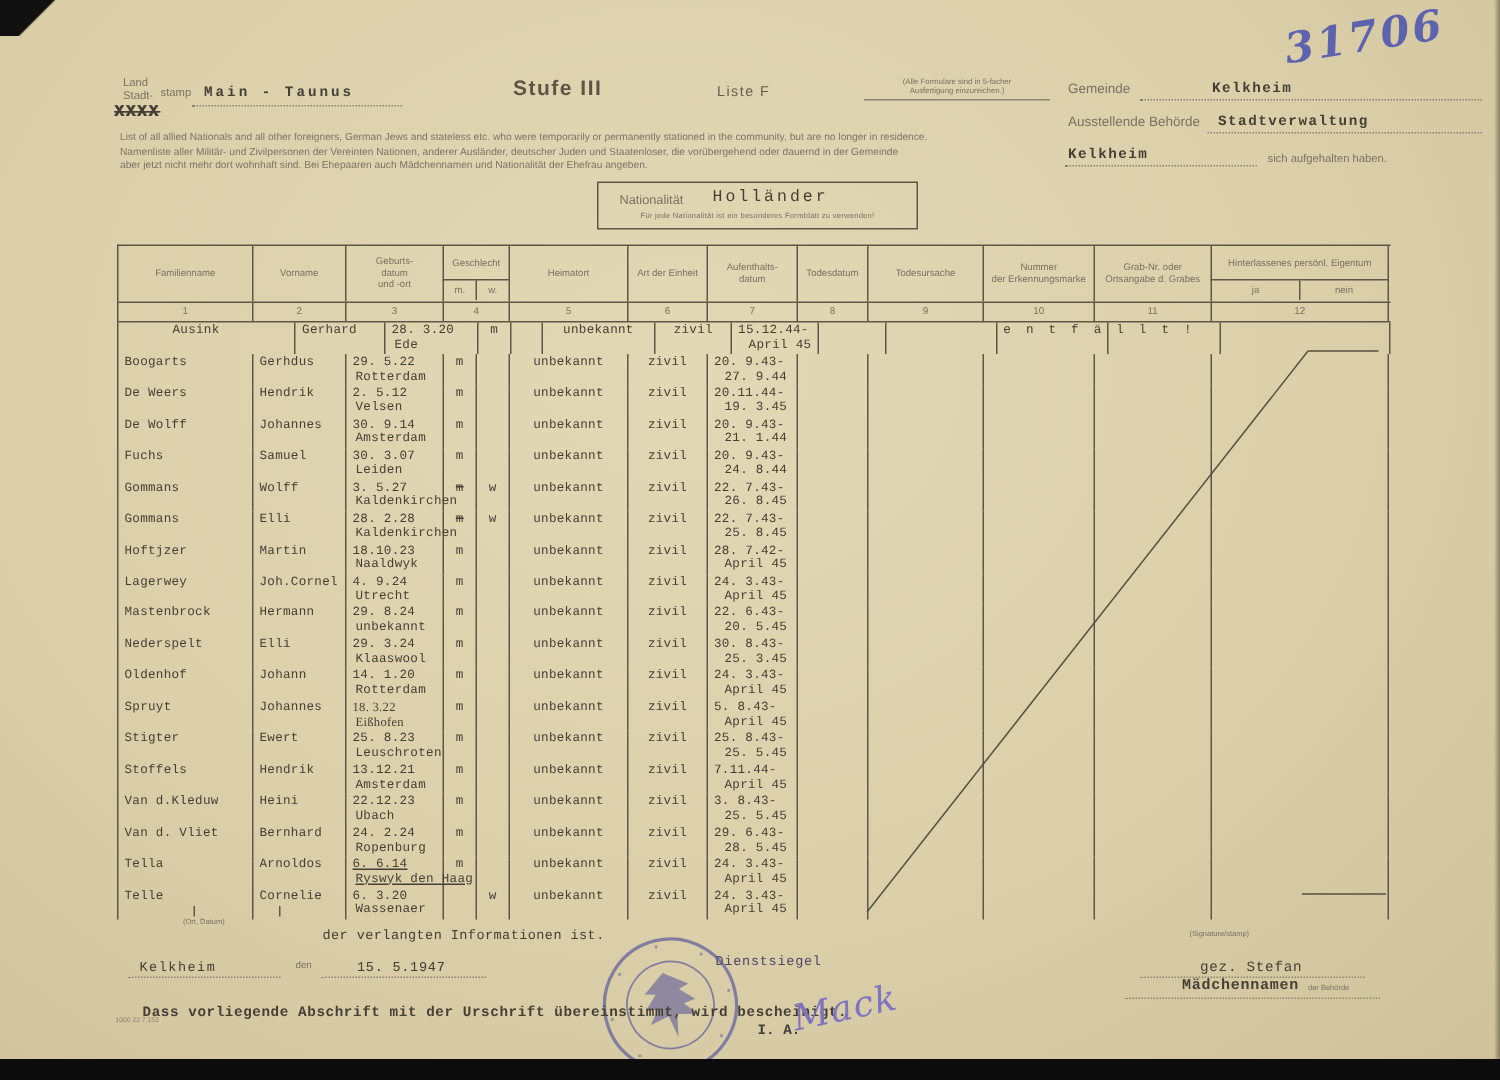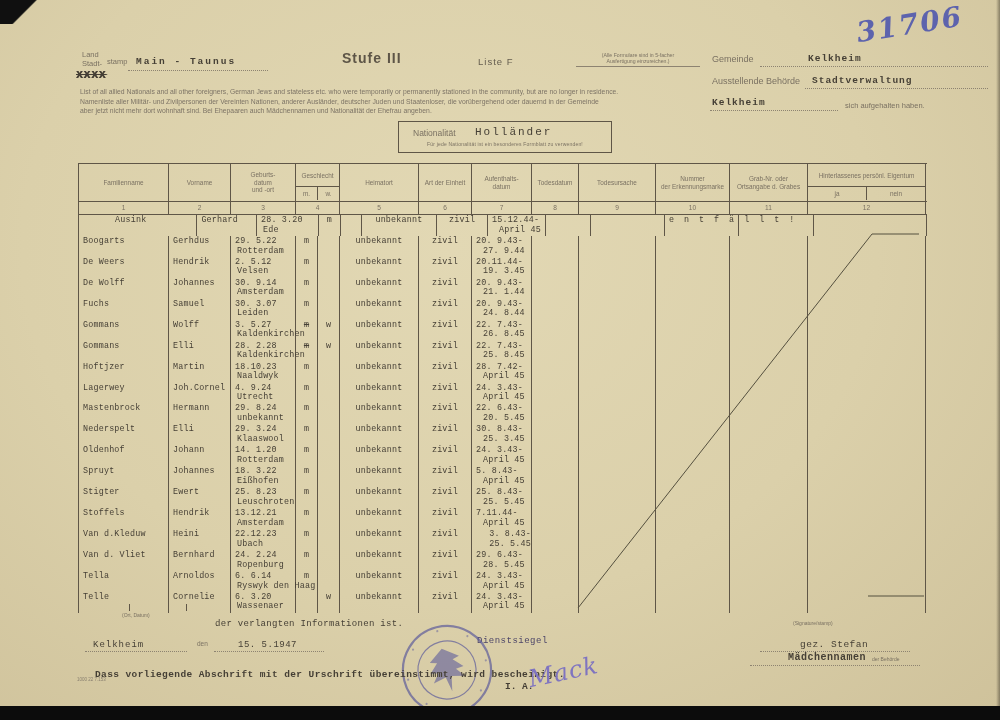--- a/index.html
+++ b/index.html
@@ -447,21 +447,21 @@
           </div>
           <div class="bc " style="width: 47px;"></div>
           <div class="bc " style="width: 77px;"></div>
           <div class="bc " style="width: 74px;"></div>
           <div class="bc " style="width: 78px;"></div>
           <div class="bc " style="width: 118px;"></div>
         </div>
         <div class="trow brow">
           <div class="bc " style="width: 90px;">Spruyt</div>
           <div class="bc " style="width: 62px;">Johannes</div>
-          <div class="bc " style="width: 65px;">
+          <div class="bc " style="width: 65px; font-family: Liberation Serif, serif;">
             <div class="l1">18. 3.22</div>
             <div class="l2">Eißhofen</div>
           </div>
           <div class="bc gender" style="width: 44px;">
             <div class="gcell first"><span>m</span></div>
             <div class="gcell"></div>
           </div>
           <div class="bc ctr" style="width: 79px;">unbekannt</div>
           <div class="bc ctr" style="width: 53px;">zivil</div>
           <div class="bc " style="width: 60px;">
@@ -526,21 +526,21 @@
           <div class="bc " style="width: 65px;">
             <div class="l1">22.12.23</div>
             <div class="l2">Ubach</div>
           </div>
           <div class="bc gender" style="width: 44px;">
             <div class="gcell first"><span>m</span></div>
             <div class="gcell"></div>
           </div>
           <div class="bc ctr" style="width: 79px;">unbekannt</div>
           <div class="bc ctr" style="width: 53px;">zivil</div>
-          <div class="bc " style="width: 60px; text-align: right;">
+          <div class="bc " style="width: 60px;">
             <div class="l1">3. 8.43-</div>
             <div class="l2 indent">25. 5.45</div>
           </div>
           <div class="bc " style="width: 47px;"></div>
           <div class="bc " style="width: 77px;"></div>
           <div class="bc " style="width: 74px;"></div>
           <div class="bc " style="width: 78px;"></div>
           <div class="bc " style="width: 118px;"></div>
         </div>
         <div class="trow brow">
@@ -562,21 +562,21 @@
           </div>
           <div class="bc " style="width: 47px;"></div>
           <div class="bc " style="width: 77px;"></div>
           <div class="bc " style="width: 74px;"></div>
           <div class="bc " style="width: 78px;"></div>
           <div class="bc " style="width: 118px;"></div>
         </div>
         <div class="trow brow">
           <div class="bc " style="width: 90px;">Tella</div>
           <div class="bc " style="width: 62px;">Arnoldos</div>
-          <div class="bc " style="width: 65px;">
+          <div class="bc " style="width: 65px; text-decoration: underline;">
             <div class="l1">6. 6.14</div>
             <div class="l2">Ryswyk den Haag</div>
           </div>
           <div class="bc gender" style="width: 44px;">
             <div class="gcell first"><span>m</span></div>
             <div class="gcell"></div>
           </div>
           <div class="bc ctr" style="width: 79px;">unbekannt</div>
           <div class="bc ctr" style="width: 53px;">zivil</div>
           <div class="bc " style="width: 60px;">

